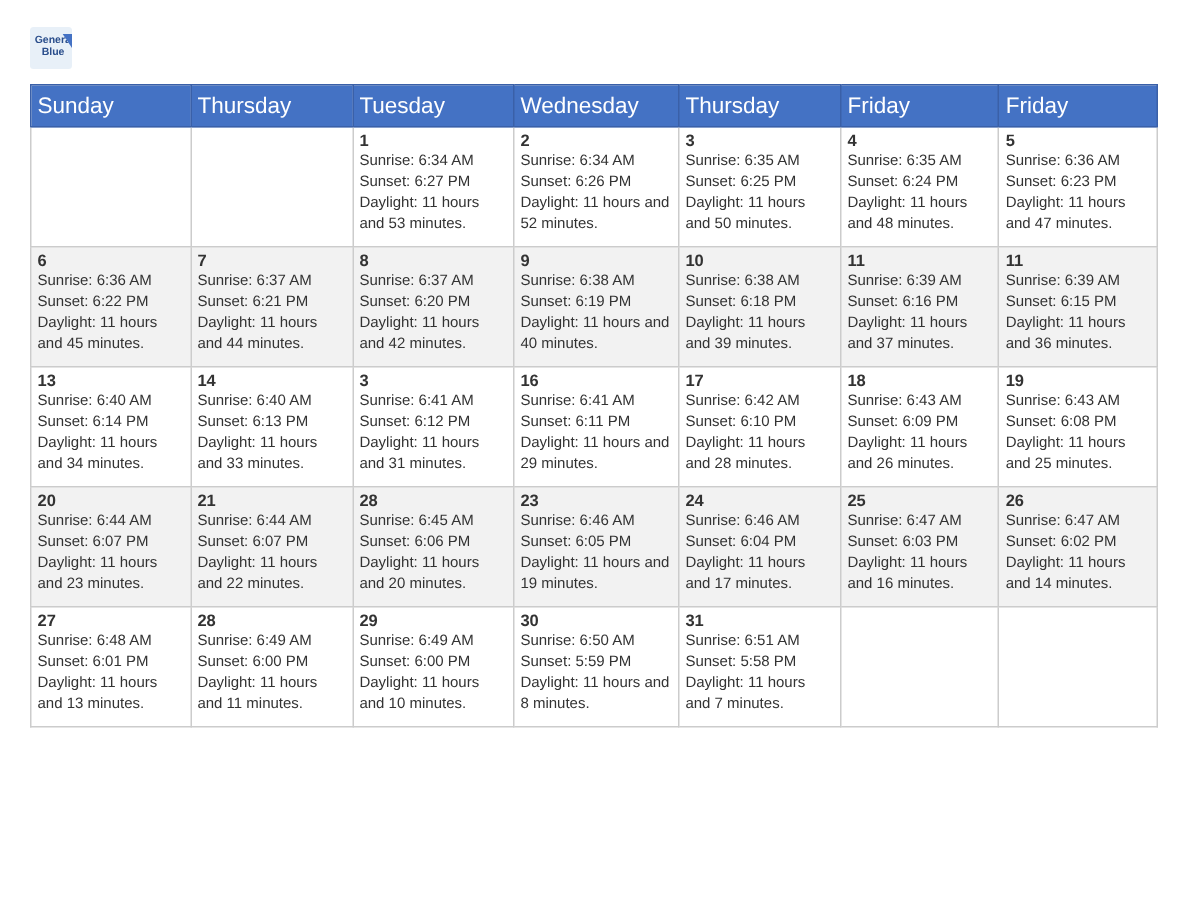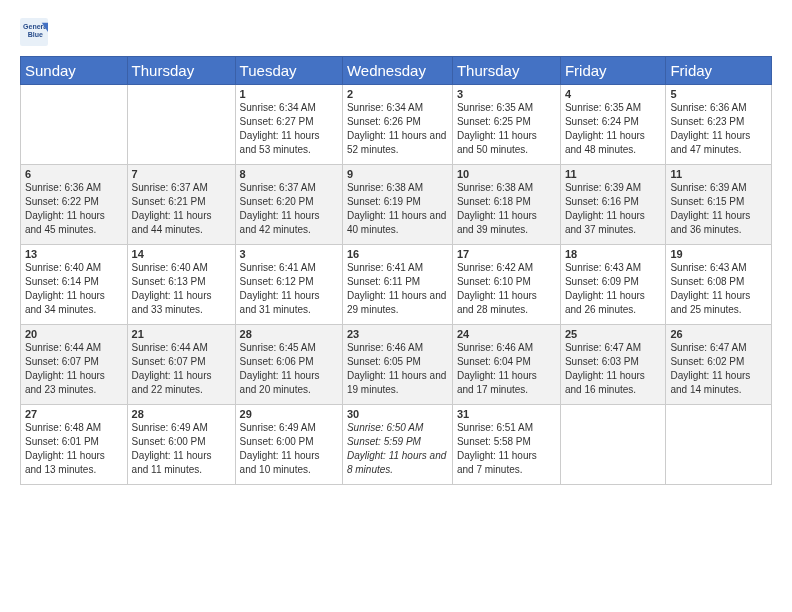--- a/index.html
+++ b/index.html
@@ -311,21 +311,21 @@
 Daylight: 11 hours and 11 minutes.</div>
           </td>
           <td>
             <span class="day-num">29</span>
             <div class="day-info" style="white-space: pre-line;">Sunrise: 6:49 AM
 Sunset: 6:00 PM
 Daylight: 11 hours and 10 minutes.</div>
           </td>
           <td>
             <span class="day-num">30</span>
-            <div class="day-info" style="white-space: pre-line; font-style: italic;">Sunrise: 6:50 AM
+            <div class="day-info" style="white-space: pre-line;">Sunrise: 6:50 AM
 Sunset: 5:59 PM
 Daylight: 11 hours and 8 minutes.</div>
           </td>
           <td>
             <span class="day-num">31</span>
             <div class="day-info" style="white-space: pre-line;">Sunrise: 6:51 AM
 Sunset: 5:58 PM
 Daylight: 11 hours and 7 minutes.</div>
           </td>
           <td class="empty"></td>

